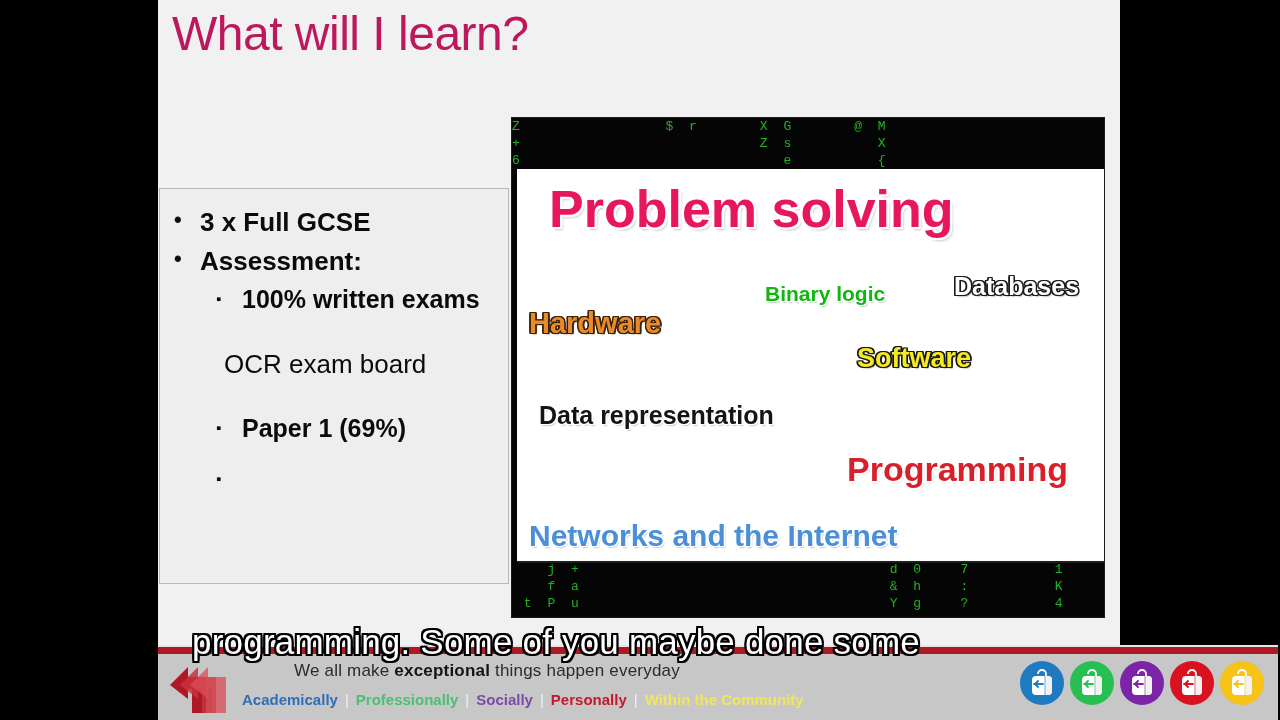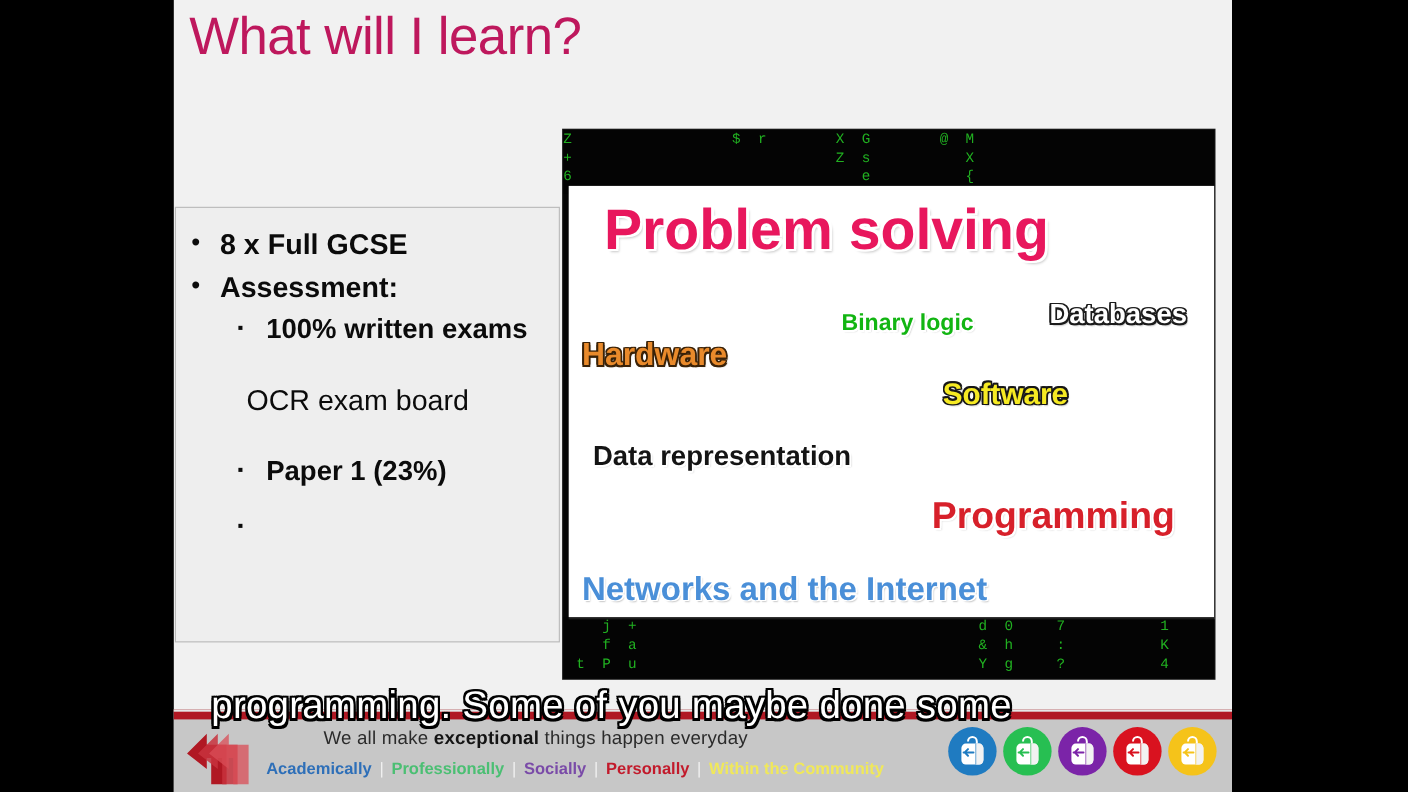--- a/index.html
+++ b/index.html
@@ -112,21 +112,21 @@
     position: absolute;
     font-weight: bold;
     white-space: nowrap;
     font-family: "Liberation Sans", sans-serif;
   }
 
   
   #footer-band {
     position: absolute;
     left: 0; bottom: 0;
-    width: 962px; height: 75px;
+    width: 1120px; height: 75px;
     background: #c7c7c7;
   }
   #footer-redbar {
     position: absolute;
     left: 0; top: 0;
     width: 100%; height: 9px;
     background: #b01823;
     border-top: 2px solid #e6e6e6;
   }
   #footer-logo {
@@ -191,42 +191,42 @@
 <div id="video-frame">
 
   <div id="slide">
 
     <div id="slide-title">What will I learn?</div>
 
     <div id="content-box">
 
       <div class="bullet-row lvl1">
         <span class="bullet-mark">•</span>
-        <span class="bullet-text">8 x Full GCSE</span>
+        <span class="bullet-text">3 x Full GCSE</span>
       </div>
 
       <div class="bullet-row lvl1">
         <span class="bullet-mark">•</span>
         <span class="bullet-text">Assessment:</span>
       </div>
 
       <div class="bullet-row lvl2">
         <span class="bullet-mark sq">▪</span>
         <span class="bullet-text">100% written exams</span>
       </div>
 
       <div class="spacer-md"></div>
 
       <div class="plain-row">OCR exam board</div>
 
       <div class="spacer-md"></div>
 
       <div class="bullet-row lvl2">
         <span class="bullet-mark sq">▪</span>
-        <span class="bullet-text">Paper 1 (23%)</span>
+        <span class="bullet-text">Paper 1 (69%)</span>
       </div>
 
       <div class="spacer-sm"></div>
 
       <div class="bullet-row lvl2">
         <span class="bullet-mark sq">▪</span>
       </div>
     </div>
 
     <div id="picture">

